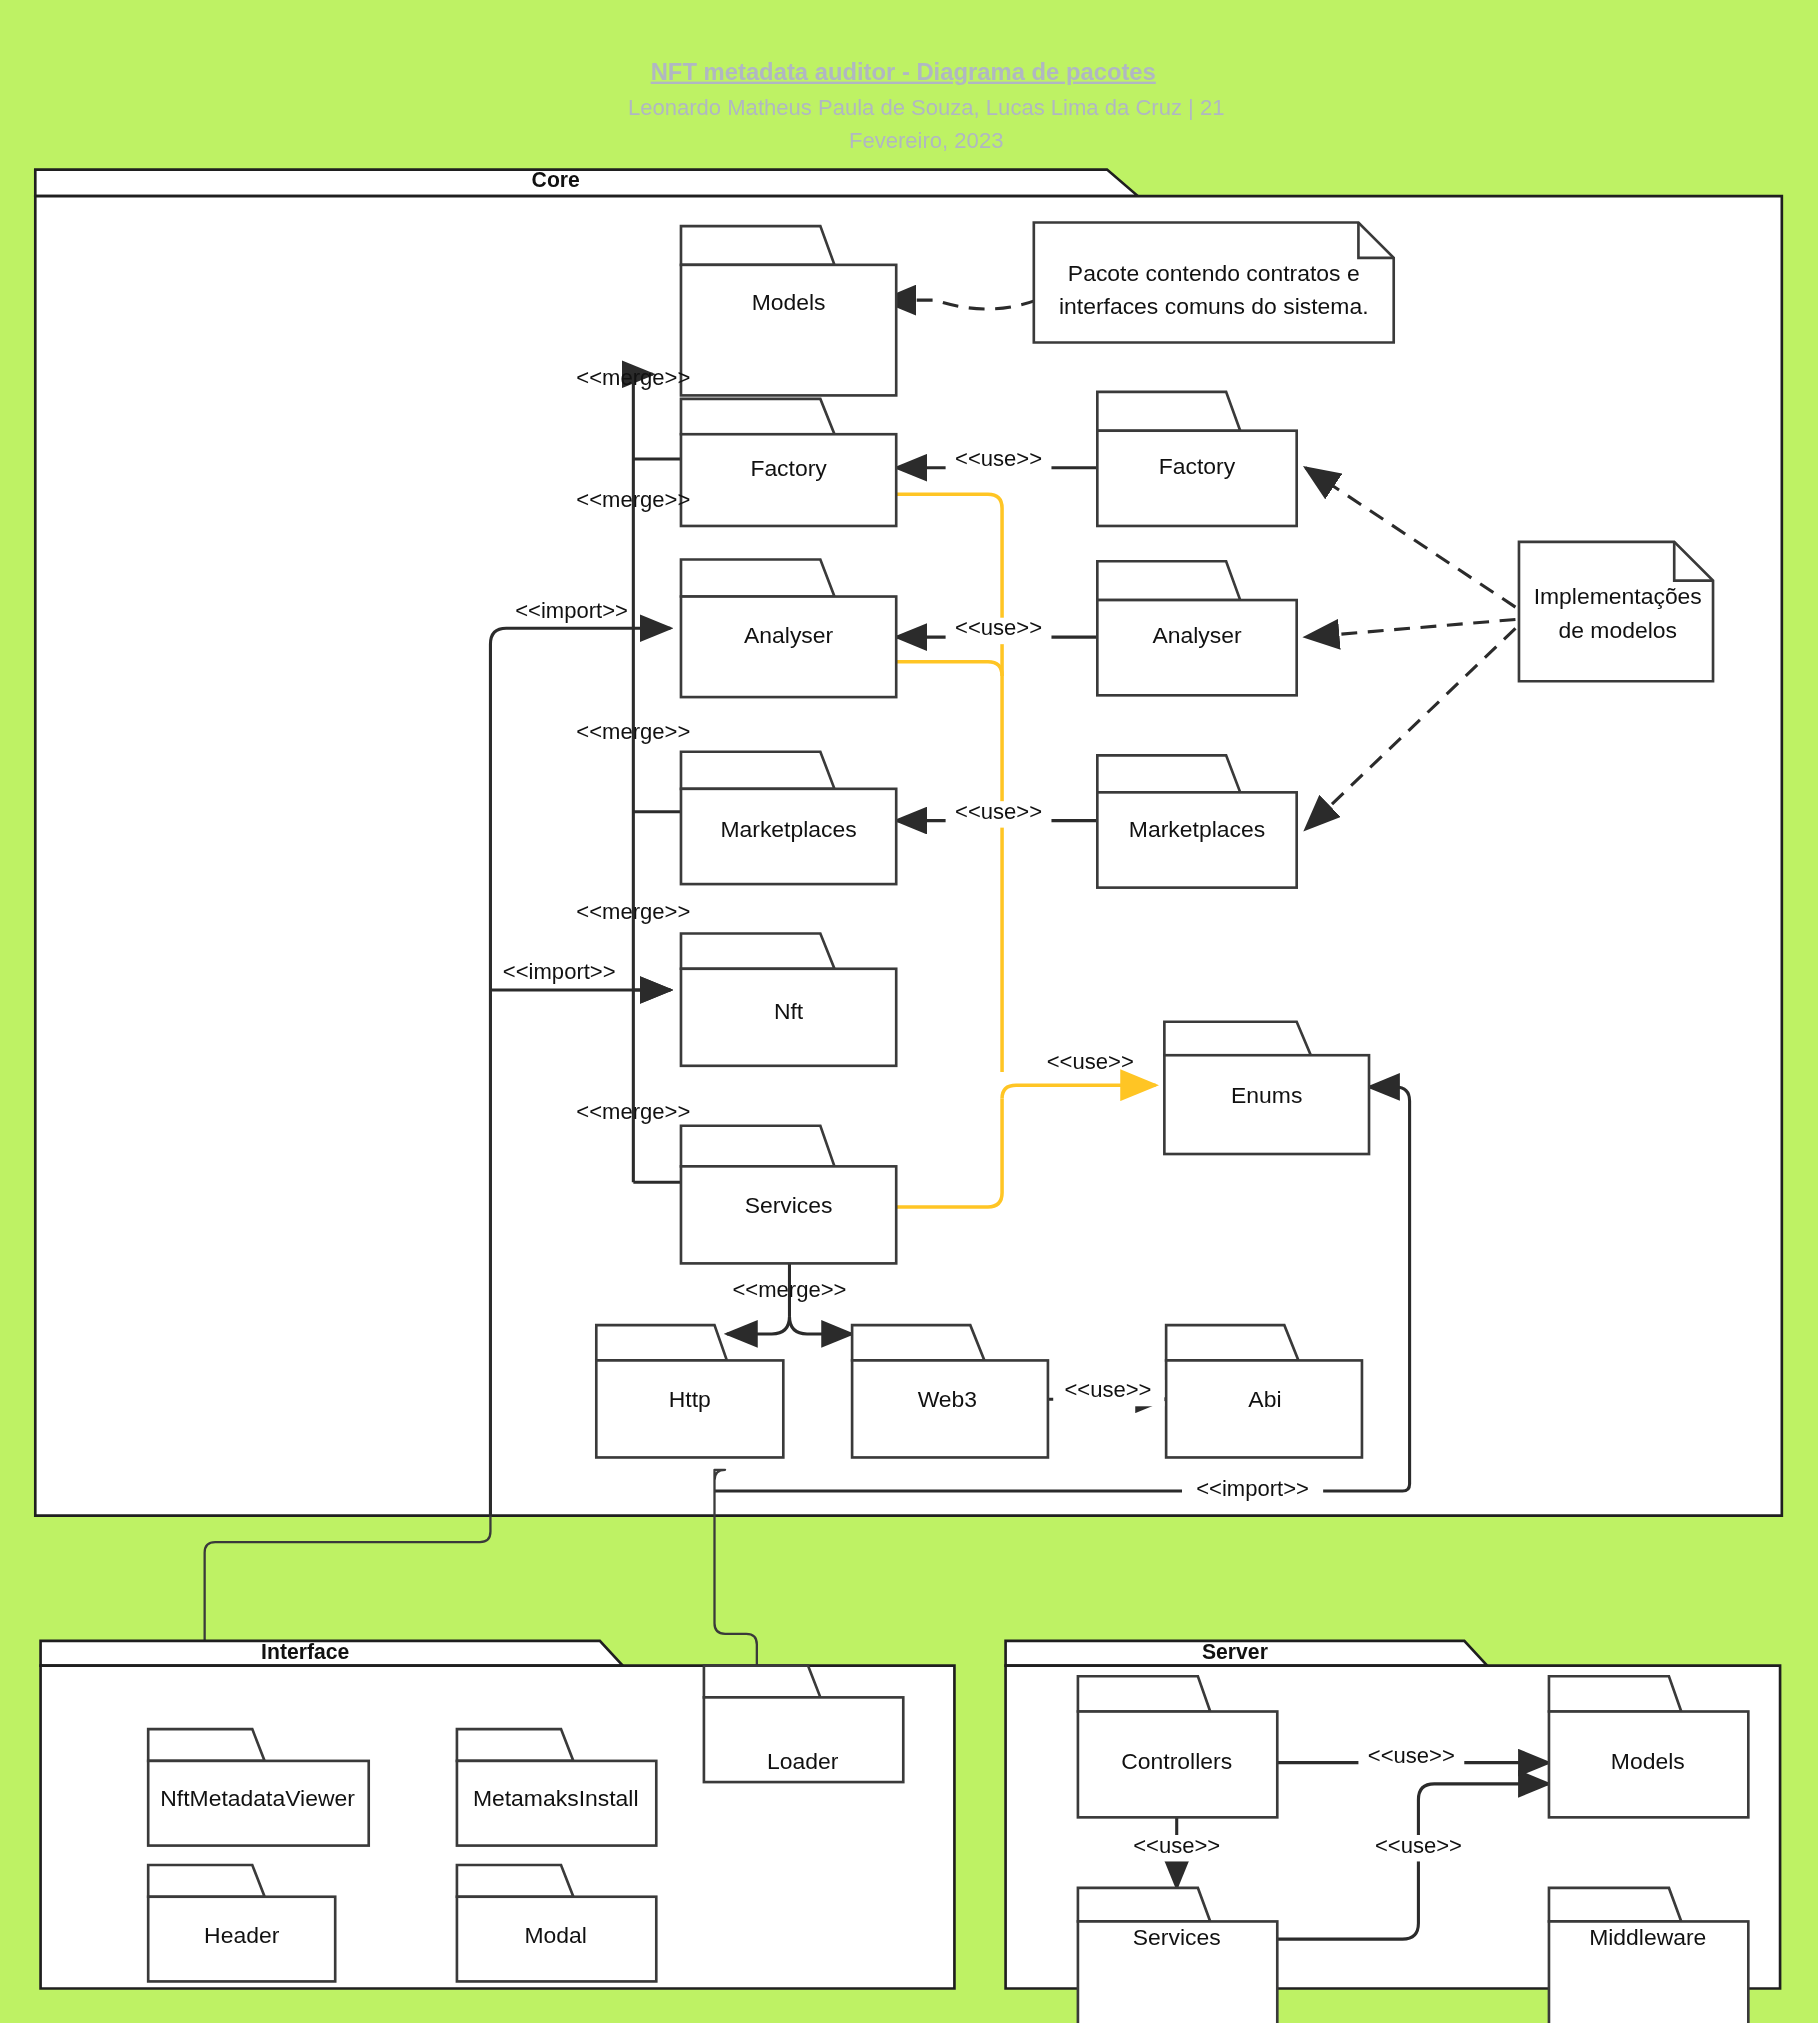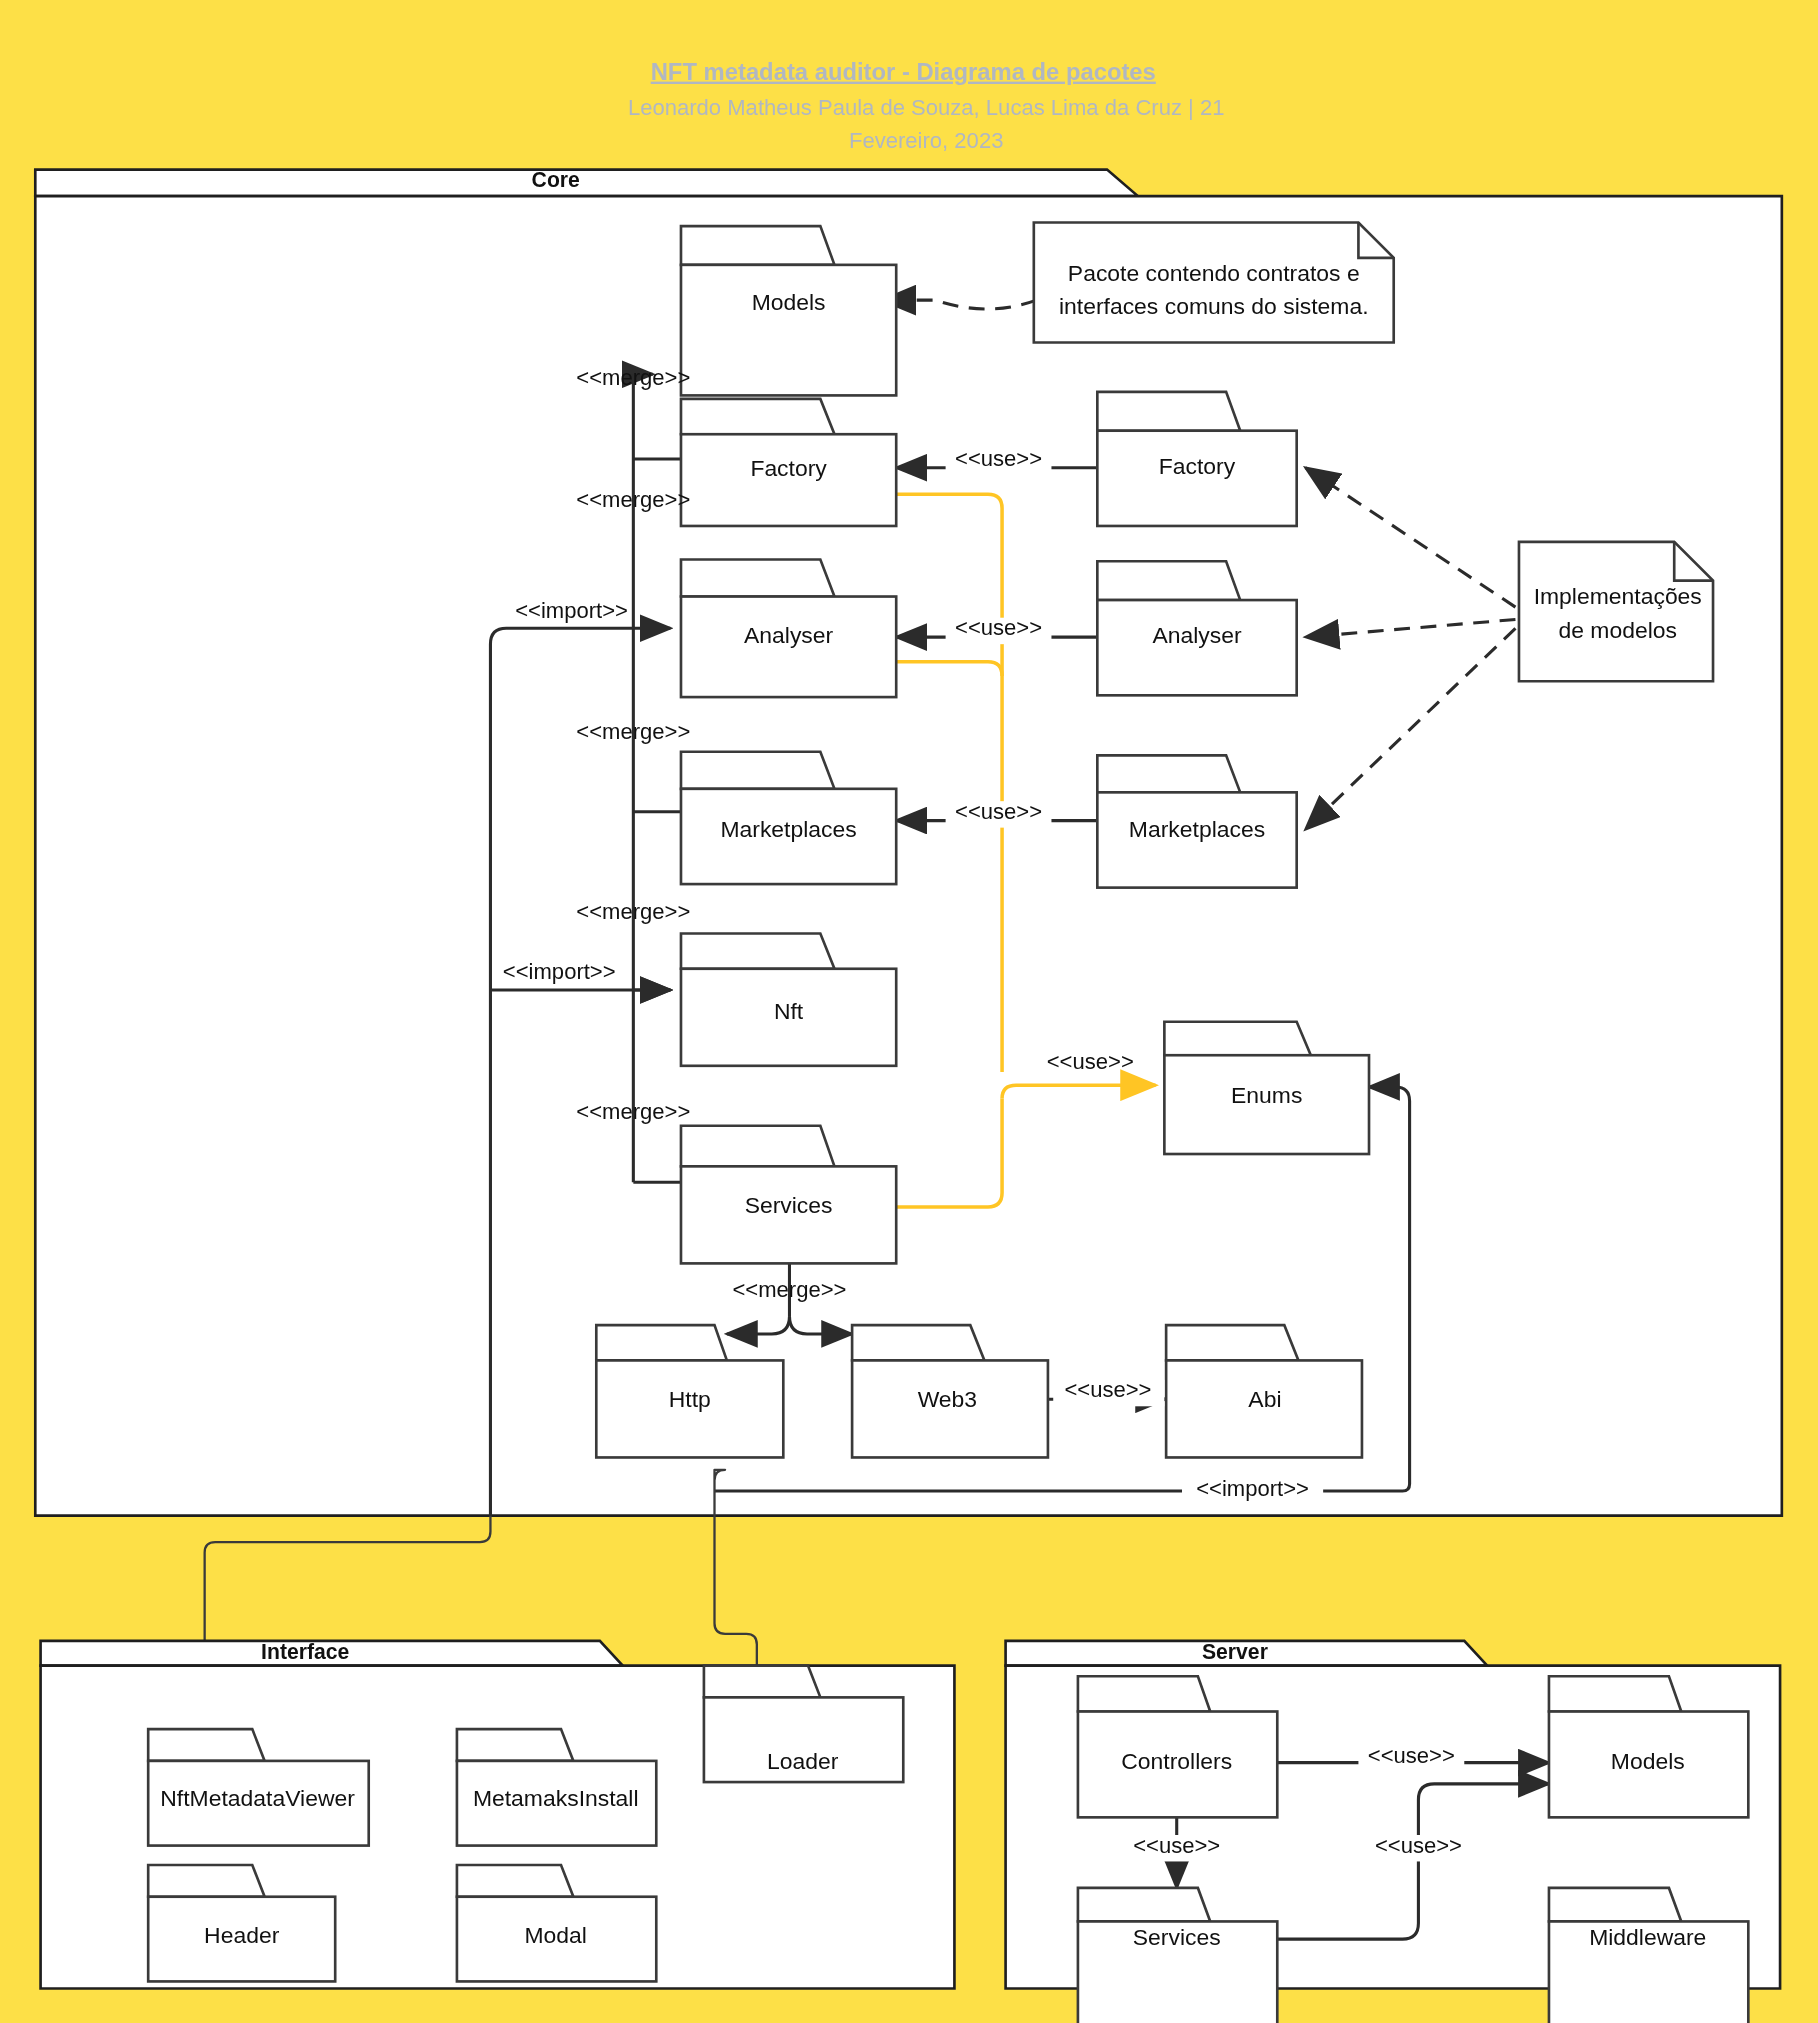--- a/index.html
+++ b/index.html
@@ -11,21 +11,21 @@
   body {
     width: 1818px;
     height: 2024px;
     font-family: "Liberation Sans", sans-serif;
     overflow: hidden;
   }
   #canvas {
     position: relative;
     width: 1818px;
     height: 2024px;
-    background: #fde047;
+    background: #bef264;
   }
   svg.layer {
     position: absolute;
     top: 0;
     left: 0;
     width: 1818px;
     height: 2024px;
     overflow: visible;
   }
   .hdr-title {

